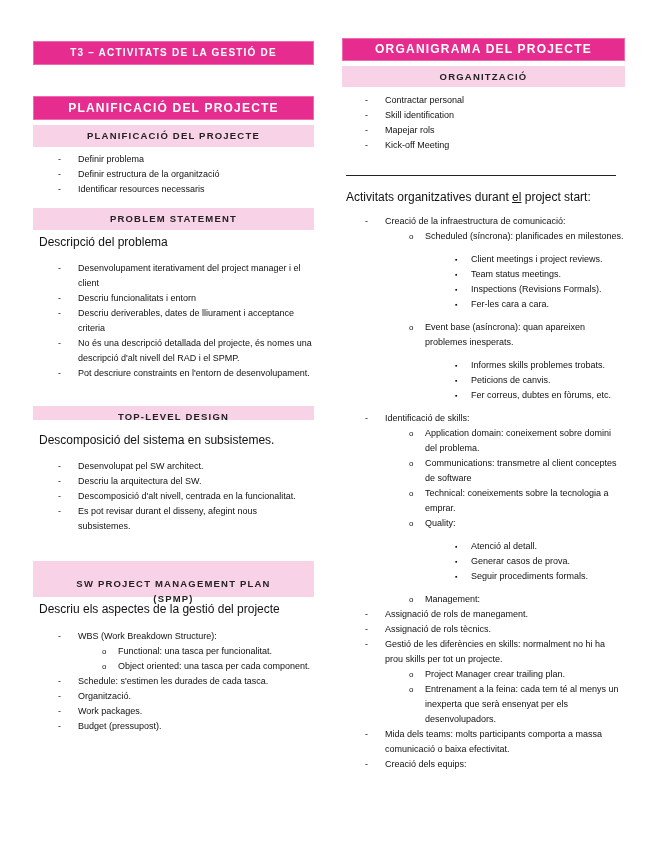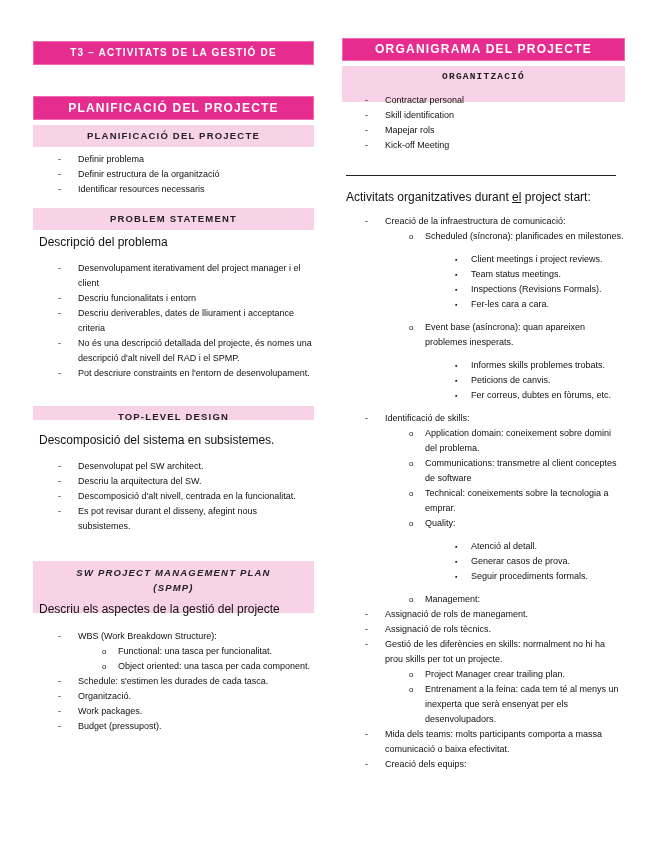--- a/index.html
+++ b/index.html
@@ -50,42 +50,42 @@
 
   <div class="sub" style="position:absolute;top:406px;left:0;width:281px;height:14px;line-height:22px;">TOP-LEVEL DESIGN</div>
   <div class="para" style="top:433px;left:6px;">Descomposició del sistema en subsistemes.</div>
   <ul class="l" style="top:459px;left:45px;width:232px;">
     <li><span class="b1">-</span><span>Desenvolupat pel SW architect.</span></li>
     <li><span class="b1">-</span><span>Descriu la arquitectura del SW.</span></li>
     <li><span class="b1">-</span><span>Descomposició d'alt nivell, centrada en la funcionalitat.</span></li>
     <li><span class="b1">-</span><span>Es pot revisar durant el disseny, afegint nous subsistemes.</span></li>
   </ul>
 
-  <div class="sub" style="position:absolute;top:561px;left:0;width:281px;height:52px;line-height:15px;padding-top:4px;font-style:italic;">
+  <div class="sub" style="position:absolute;top:561px;left:0;width:281px;height:36px;line-height:15px;padding-top:15px;">
     <div>SW PROJECT MANAGEMENT PLAN</div>
     <div>(SPMP)</div>
   </div>
   <div class="para" style="top:602px;left:6px;">Descriu els aspectes de la gestió del projecte</div>
   <ul class="l" style="top:629px;left:45px;width:240px;">
     <li><span class="b1">-</span><span>WBS (Work Breakdown Structure):</span>
       <ul class="n2">
         <li><span class="b2">o</span><span>Functional: una tasca per funcionalitat.</span></li>
         <li><span class="b2">o</span><span>Object oriented: una tasca per cada component.</span></li>
       </ul>
     </li>
     <li><span class="b1">-</span><span>Schedule: s'estimen les durades de cada tasca.</span></li>
     <li><span class="b1">-</span><span>Organització.</span></li>
     <li><span class="b1">-</span><span>Work packages.</span></li>
     <li><span class="b1">-</span><span>Budget (pressupost).</span></li>
   </ul>
 </div>
 
 <div class="col right">
   <div class="hdr" style="position:absolute;top:38px;left:0;width:283px;height:23px;line-height:21px;">ORGANIGRAMA DEL PROJECTE</div>
-  <div class="sub" style="position:absolute;top:66px;left:0;width:283px;height:36px;line-height:22px;font-family:Liberation Mono, monospace;">ORGANITZACIÓ</div>
+  <div class="sub" style="position:absolute;top:66px;left:0;width:283px;height:21px;line-height:22px;">ORGANITZACIÓ</div>
   <ul class="l" style="top:93px;left:43px;width:240px;">
     <li><span class="b1">-</span><span>Contractar personal</span></li>
     <li><span class="b1">-</span><span>Skill identification</span></li>
     <li><span class="b1">-</span><span>Mapejar rols</span></li>
     <li><span class="b1">-</span><span>Kick-off Meeting</span></li>
   </ul>
 
   <div class="rule" style="top:175px;left:4px;width:270px;"></div>
 
   <div class="para" style="top:190px;left:4px;">

